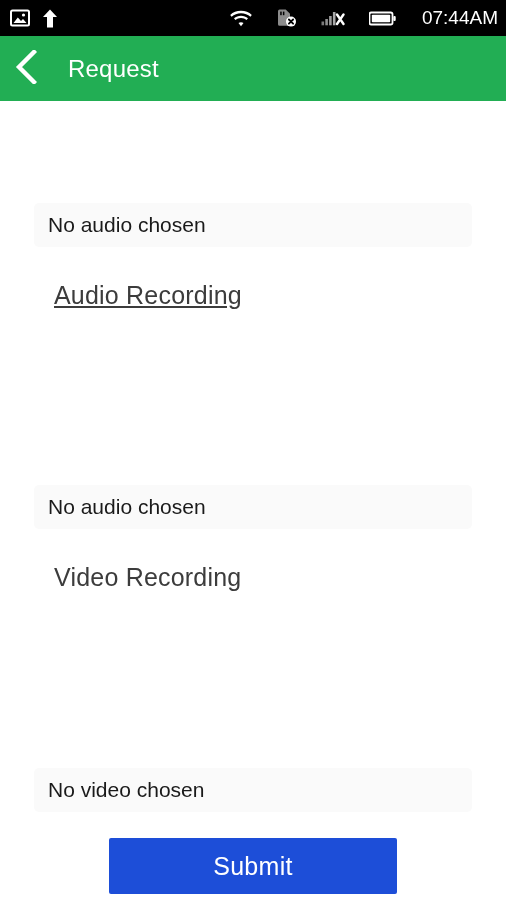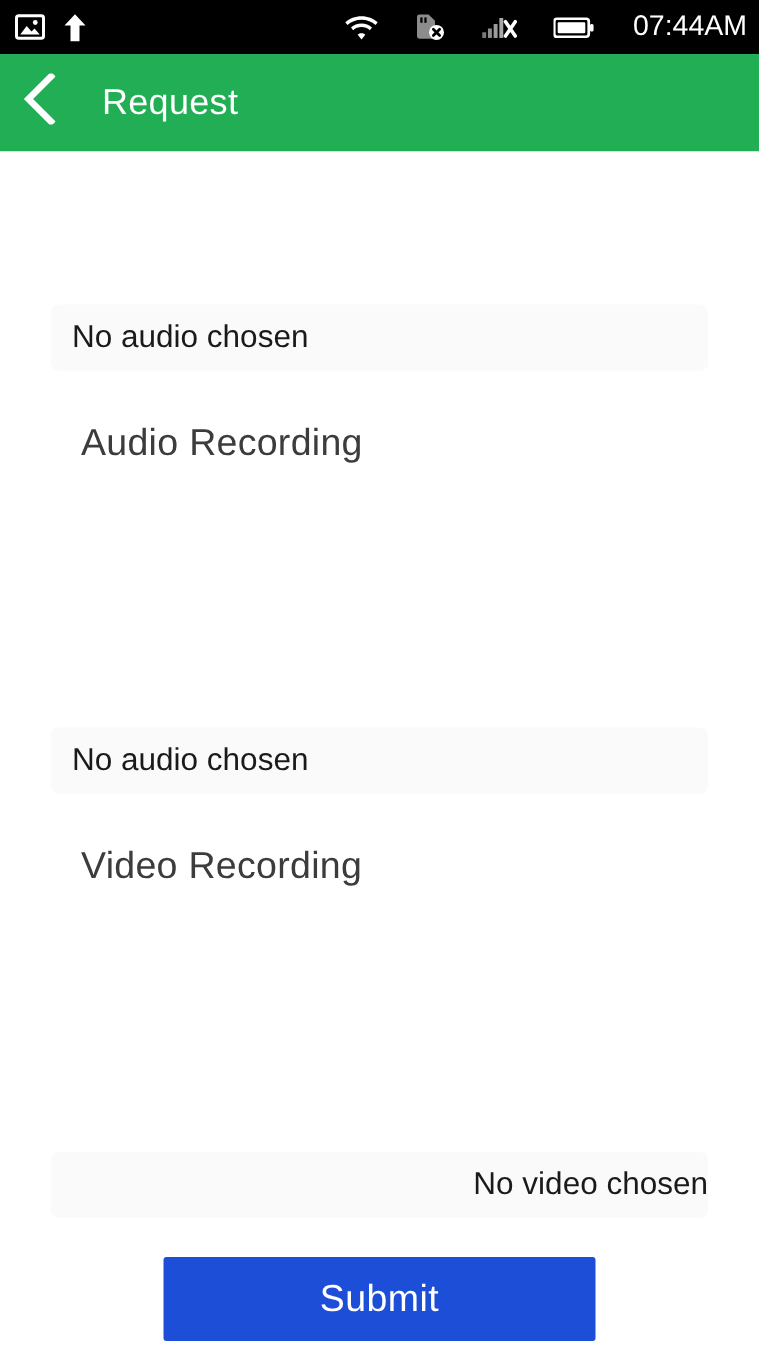--- a/index.html
+++ b/index.html
@@ -59,26 +59,26 @@
     font-size:25px; color:#3c3c3c; font-weight:300;
     letter-spacing:.2px;
   }
 
   .media-area{
     position:absolute; left:0; width:506px; background:#ffffff;
   }
 
   
   #image-status-box { top:102px; }
-  #audio-label      { top:180px; }
+  #audio-label      { top:180px;text-decoration:underline; }
   #audio-player     { top:222px; height:160px; }
   #audio-status-box { top:384px; }
   #video-label      { top:462px; }
   #video-player     { top:504px; height:160px; }
-  #video-status-box { top:667px;justify-content:flex-end; }
+  #video-status-box { top:667px; }
 
   .submit-btn{
     position:absolute; left:109px; top:737px;
     width:288px; height:56px;
     background:#1d4ed8; border:none; border-radius:2px;
     color:#ffffff; font-size:25px; font-weight:300;
     font-family:"Liberation Sans", sans-serif;
     cursor:pointer; letter-spacing:.3px;
   }
 </style>

